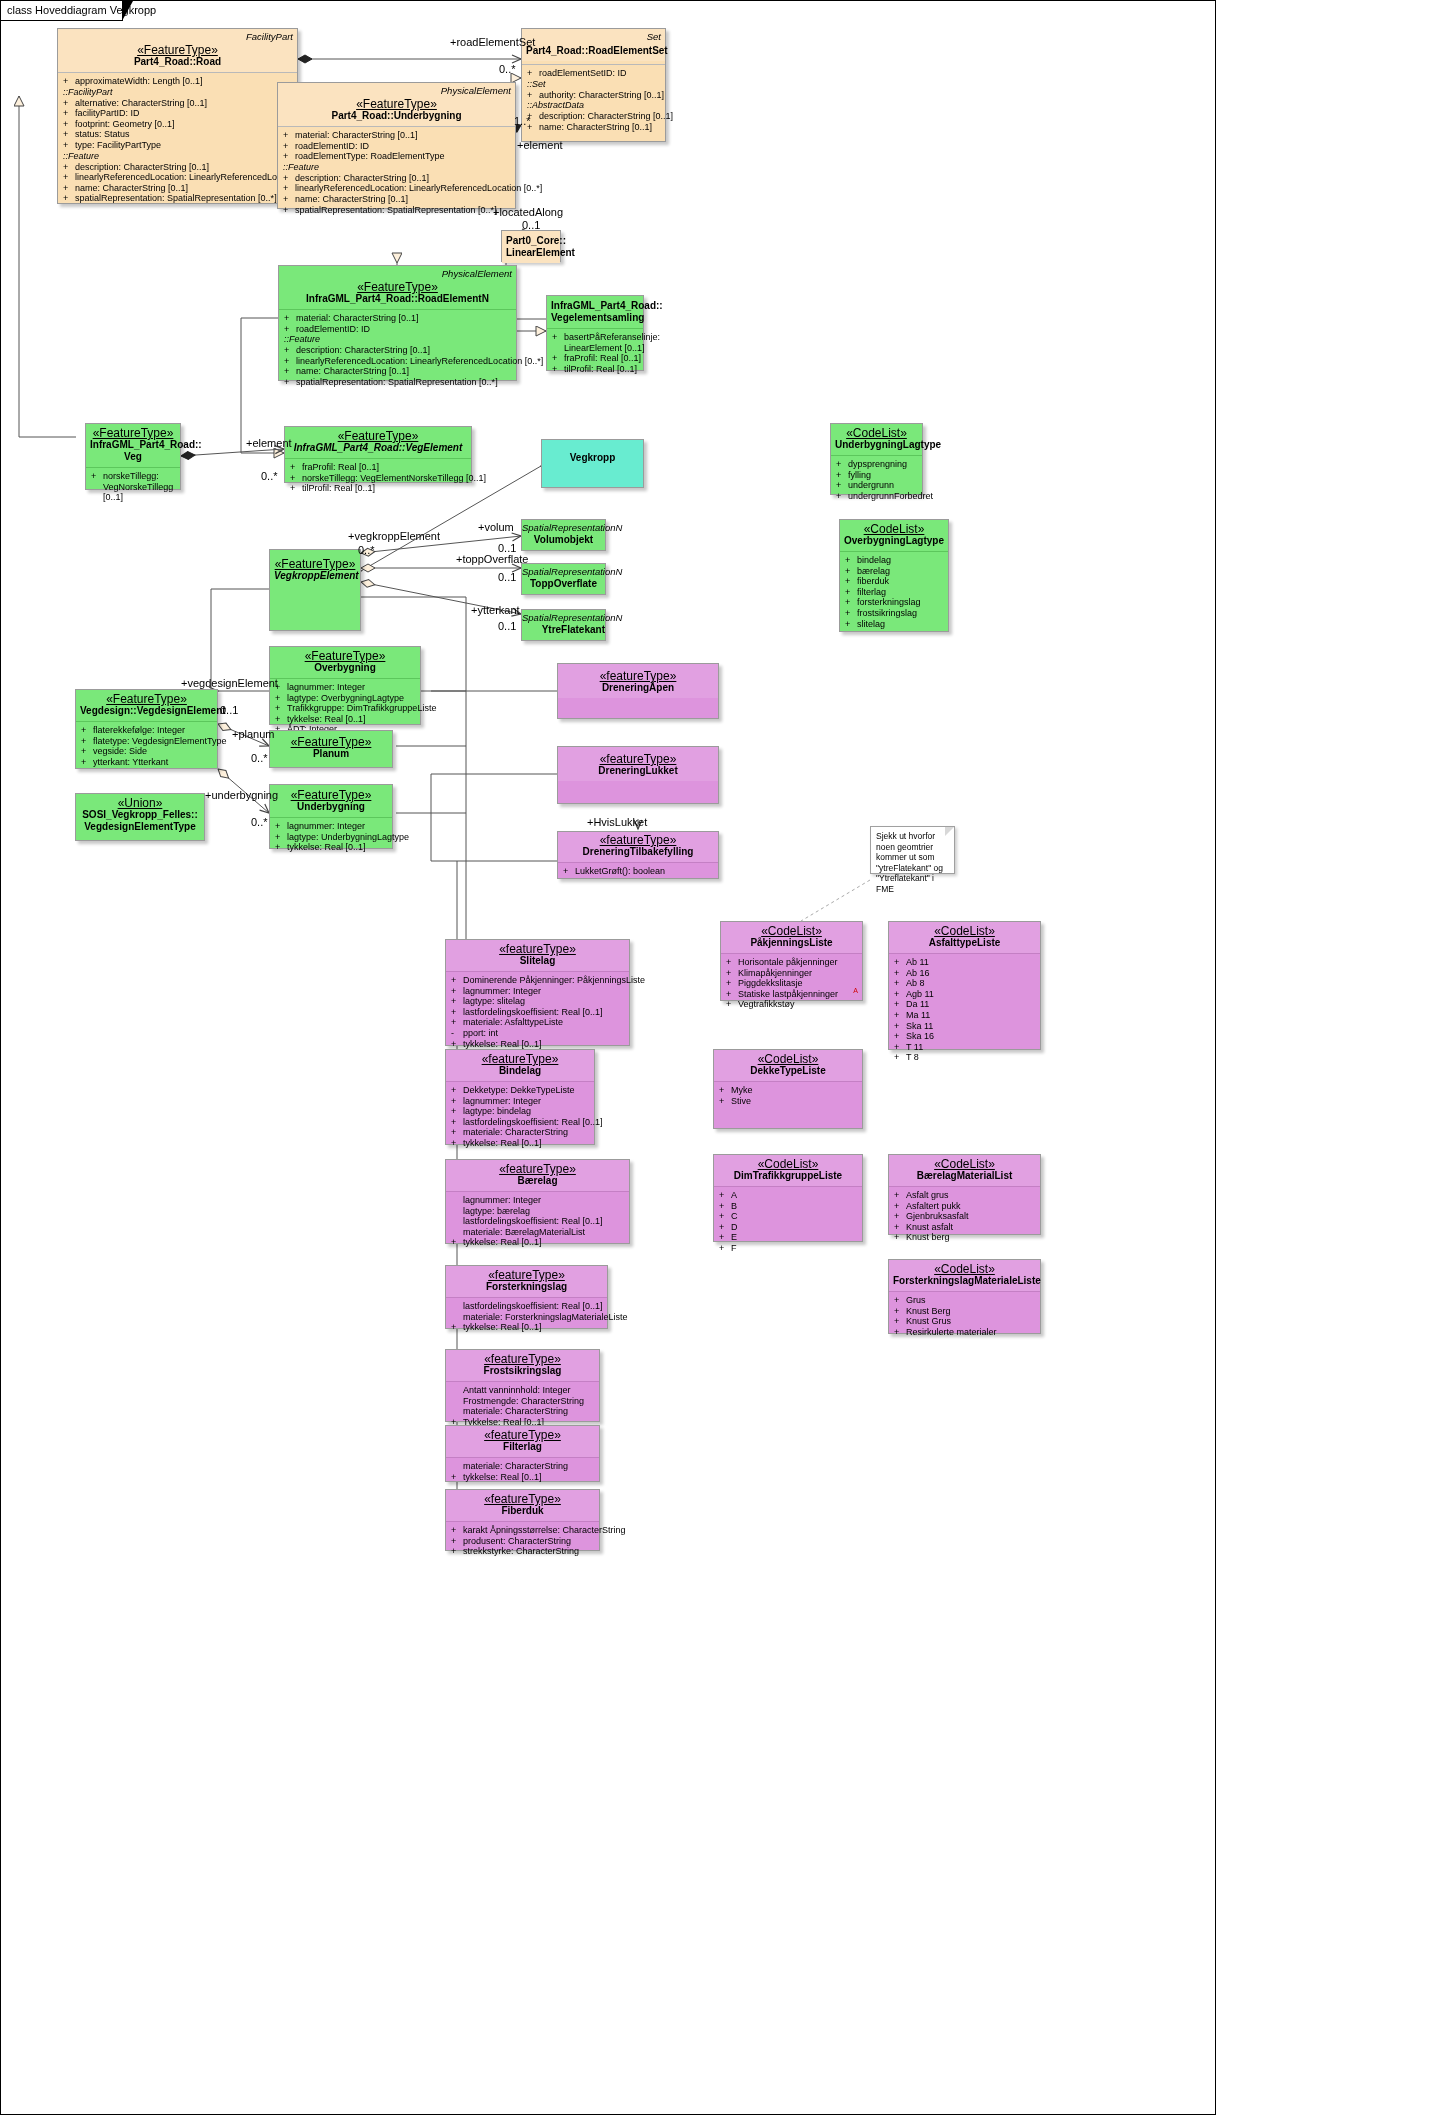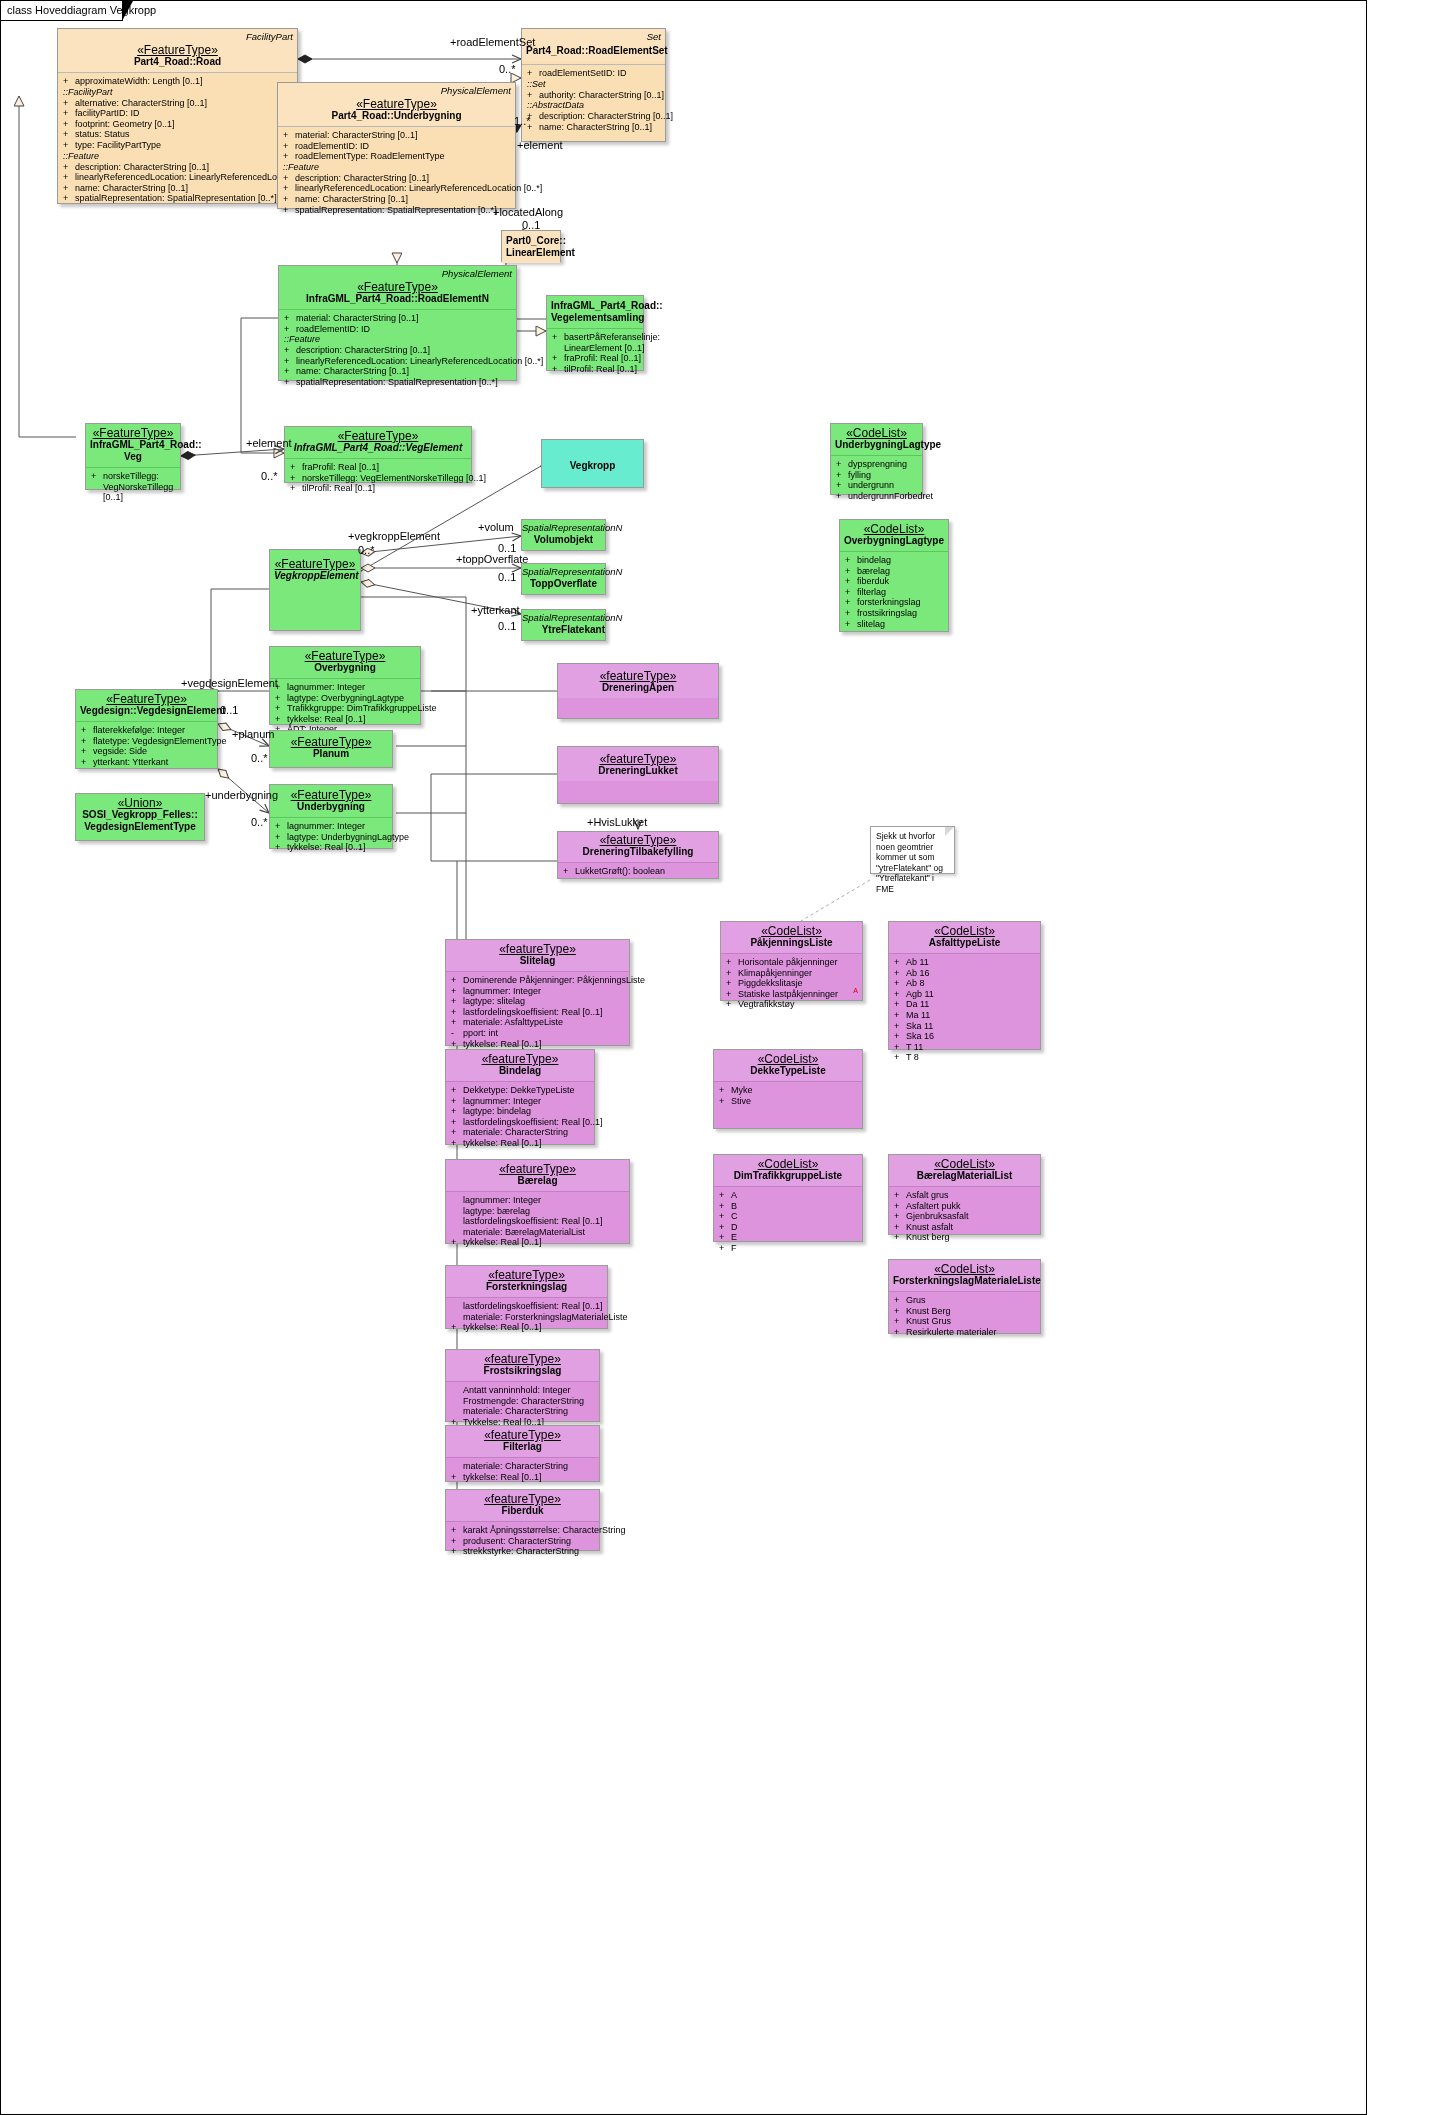--- a/index.html
+++ b/index.html
@@ -1,17 +1,17 @@
 <!DOCTYPE html>
 <html><head>
 <meta charset="utf-8">
 <style>
   html,body{margin:0;padding:0;background:#ffffff;}
   body{font-family:"Liberation Sans",sans-serif;}
-  #canvas{position:relative;width:1367px;height:2115px;background:#fff;border:1px solid #000;box-sizing:border-box;overflow:hidden;}
+  #canvas{position:relative;width:1216px;height:2115px;background:#fff;border:1px solid #000;box-sizing:border-box;overflow:hidden;}
 
   
   .frame-tab{position:absolute;left:0;top:0;height:20px;background:#fff;border-right:1px solid #000;border-bottom:1px solid #000;
      font-size:11px;padding:3px 10px 0 6px;box-sizing:border-box;white-space:nowrap;}
   .frame-tab:after{content:"";position:absolute;right:-11px;top:0;width:0;height:0;border-left:11px solid #000;border-bottom:20px solid transparent;}
   .frame-tab .tabinner{position:relative;z-index:2;}
 
   
   .cls{position:absolute;box-sizing:border-box;border:1px solid #9b9b9b;box-shadow:3px 3px 3px rgba(0,0,0,0.22);}
   .cls .hdr{padding:3px 4px 4px 4px;text-align:center;position:relative;}
@@ -253,21 +253,21 @@
     </div>
     <div class="sep"></div>
     <div class="attrs">
       <div class="attr"><span class="vis">+</span><span>fraProfil: Real [0..1]</span></div>
       <div class="attr"><span class="vis">+</span><span>norskeTillegg: VegElementNorskeTillegg [0..1]</span></div>
       <div class="attr"><span class="vis">+</span><span>tilProfil: Real [0..1]</span></div>
     </div>
   </div>
 
   <div class="cls cyan" style="left:540px;top:438px;width:103px;height:49px;">
-    <div class="hdr" style="padding-top:20px;">
+    <div class="hdr" style="padding-top:12px;">
       <div class="cname">Vegkropp</div>
     </div>
   </div>
 
   <div class="cls green" style="left:268px;top:548px;width:92px;height:82px;">
     <div class="hdr" style="padding-top:8px;">
       <div class="stereo">«FeatureType»</div>
       <div class="cname ital">VegkroppElement</div>
     </div>
   </div>

